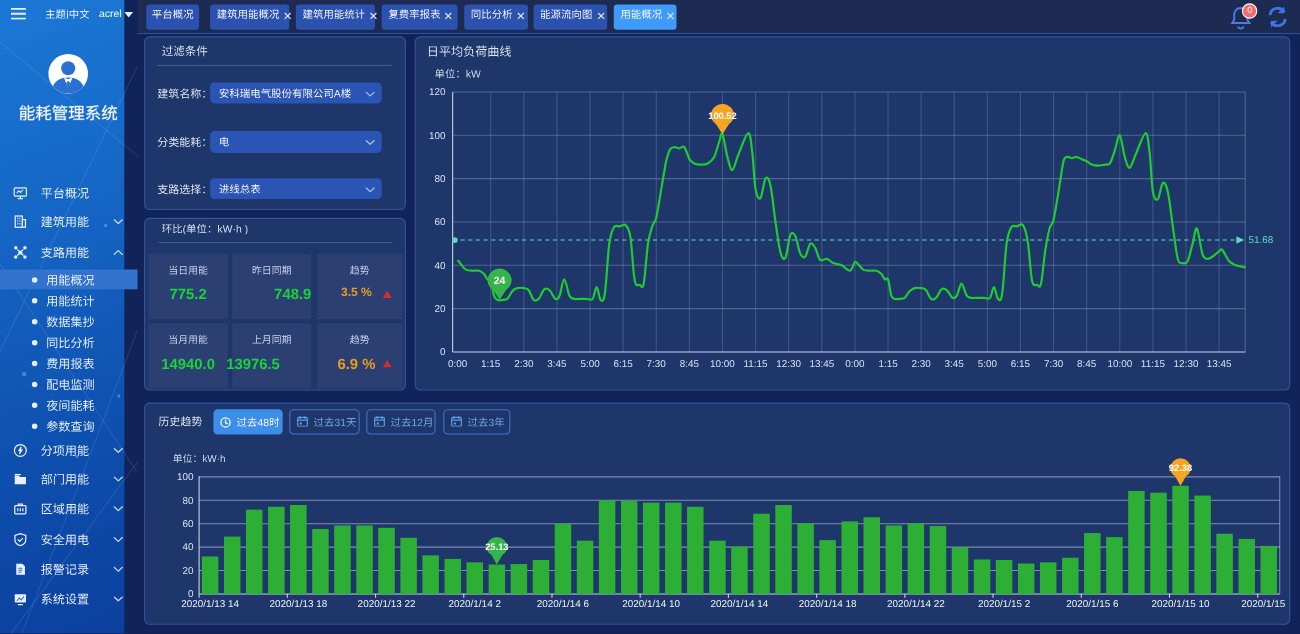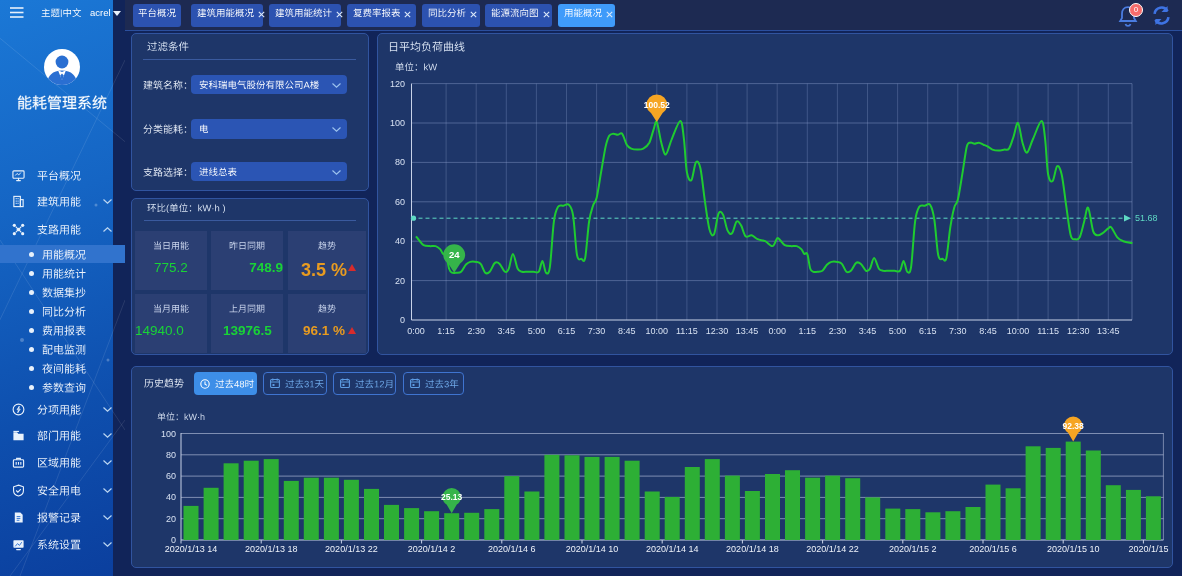--- a/index.html
+++ b/index.html
@@ -690,60 +690,60 @@
       <use href="#g0029" transform="translate(7944)"></use>
     </svg>
     <div class="abs" style="left:143.8px;top:220px;width:212px;height:1px;background:#3a5a9e"></div>
     <div class="abs" style="left:135px;top:231px;width:72px;height:59px;background:#2b3f73"></div>
     <svg class="zt" style="left:153.0px;top:240.5px;" width="36.0" height="9" viewBox="0 -880 4000 1000" fill="#cdd8ef">
       <use href="#g5f53"></use>
       <use href="#g65e5" transform="translate(1000)"></use>
       <use href="#g7528" transform="translate(2000)"></use>
       <use href="#g80fd" transform="translate(3000)"></use>
     </svg>
-    <div class="abs num" style="left:135px;top:260px;width:72px;text-align:center;font-size:13.5px;font-weight:normal;color:#19d337">775.2</div>
+    <div class="abs num" style="left:135px;top:260px;width:72px;text-align:center;font-size:13.5px;font-weight:bold;color:#19d337">775.2</div>
     <div class="abs" style="left:211px;top:231px;width:72px;height:59px;background:#2b3f73"></div>
     <svg class="zt" style="left:229.0px;top:240.5px;" width="36.0" height="9" viewBox="0 -880 4000 1000" fill="#cdd8ef">
       <use href="#g6628"></use>
       <use href="#g65e5" transform="translate(1000)"></use>
       <use href="#g540c" transform="translate(2000)"></use>
       <use href="#g671f" transform="translate(3000)"></use>
     </svg>
     <div class="abs num" style="left:211px;top:260px;width:72px;text-align:right;font-size:13.5px;font-weight:bold;color:#19d337">748.9</div>
     <div class="abs" style="left:288px;top:231px;width:77.5px;height:59px;background:#2b3f73"></div>
     <svg class="zt" style="left:317.8px;top:240.5px;" width="18.0" height="9" viewBox="0 -880 2000 1000" fill="#cdd8ef">
       <use href="#g8d8b"></use>
       <use href="#g52bf" transform="translate(1000)"></use>
     </svg>
-    <div class="abs num" style="left:298px;top:260px;width:52px;text-align:center;font-size:18px;font-weight:bold;color:#e89b20">3.5 %</div>
+    <div class="abs num" style="left:298px;top:260px;width:52px;text-align:center;font-size:11px;font-weight:bold;color:#e89b20">3.5 %</div>
     <svg class="abs" style="left:348px;top:264px" width="8" height="7">
       <path d="M4 0 L8 7 L0 7 Z" fill="#d92b2b"></path>
     </svg>
     <div class="abs" style="left:135px;top:294px;width:72px;height:59px;background:#2b3f73"></div>
     <svg class="zt" style="left:153.0px;top:303.5px;" width="36.0" height="9" viewBox="0 -880 4000 1000" fill="#cdd8ef">
       <use href="#g5f53"></use>
       <use href="#g6708" transform="translate(1000)"></use>
       <use href="#g7528" transform="translate(2000)"></use>
       <use href="#g80fd" transform="translate(3000)"></use>
     </svg>
-    <div class="abs num" style="left:135px;top:323px;width:72px;text-align:left;font-size:13.5px;font-weight:normal;color:#19d337">14940.0</div>
+    <div class="abs num" style="left:135px;top:323px;width:72px;text-align:center;font-size:13.5px;font-weight:bold;color:#19d337">14940.0</div>
     <div class="abs" style="left:211px;top:294px;width:72px;height:59px;background:#2b3f73"></div>
     <svg class="zt" style="left:229.0px;top:303.5px;" width="36.0" height="9" viewBox="0 -880 4000 1000" fill="#cdd8ef">
       <use href="#g4e0a"></use>
       <use href="#g6708" transform="translate(1000)"></use>
       <use href="#g540c" transform="translate(2000)"></use>
       <use href="#g671f" transform="translate(3000)"></use>
     </svg>
-    <div class="abs num" style="left:223px;top:323px;width:72px;text-align:left;font-size:13.5px;font-weight:bold;color:#19d337">13976.5</div>
+    <div class="abs num" style="left:194px;top:323px;width:72px;text-align:center;font-size:13.5px;font-weight:bold;color:#19d337">13976.5</div>
     <div class="abs" style="left:288px;top:294px;width:77.5px;height:59px;background:#2b3f73"></div>
     <svg class="zt" style="left:317.8px;top:303.5px;" width="18.0" height="9" viewBox="0 -880 2000 1000" fill="#cdd8ef">
       <use href="#g8d8b"></use>
       <use href="#g52bf" transform="translate(1000)"></use>
     </svg>
-    <div class="abs num" style="left:298px;top:323px;width:52px;text-align:center;font-size:13.5px;font-weight:bold;color:#e89b20">96.1 %</div>
+    <div class="abs num" style="left:298px;top:323px;width:52px;text-align:center;font-size:13.5px;font-weight:bold;color:#e89b20">6.9 %</div>
     <svg class="abs" style="left:348px;top:327px" width="8" height="7">
       <path d="M4 0 L8 7 L0 7 Z" fill="#d92b2b"></path>
     </svg>
     <svg class="zt" style="left:388.0px;top:41.0px;" width="77.0" height="11" viewBox="0 -880 7000 1000" fill="#dde7f6">
       <use href="#g65e5"></use>
       <use href="#g5e73" transform="translate(1000)"></use>
       <use href="#g5747" transform="translate(2000)"></use>
       <use href="#g8d1f" transform="translate(3000)"></use>
       <use href="#g8377" transform="translate(4000)"></use>
       <use href="#g66f2" transform="translate(5000)"></use>

